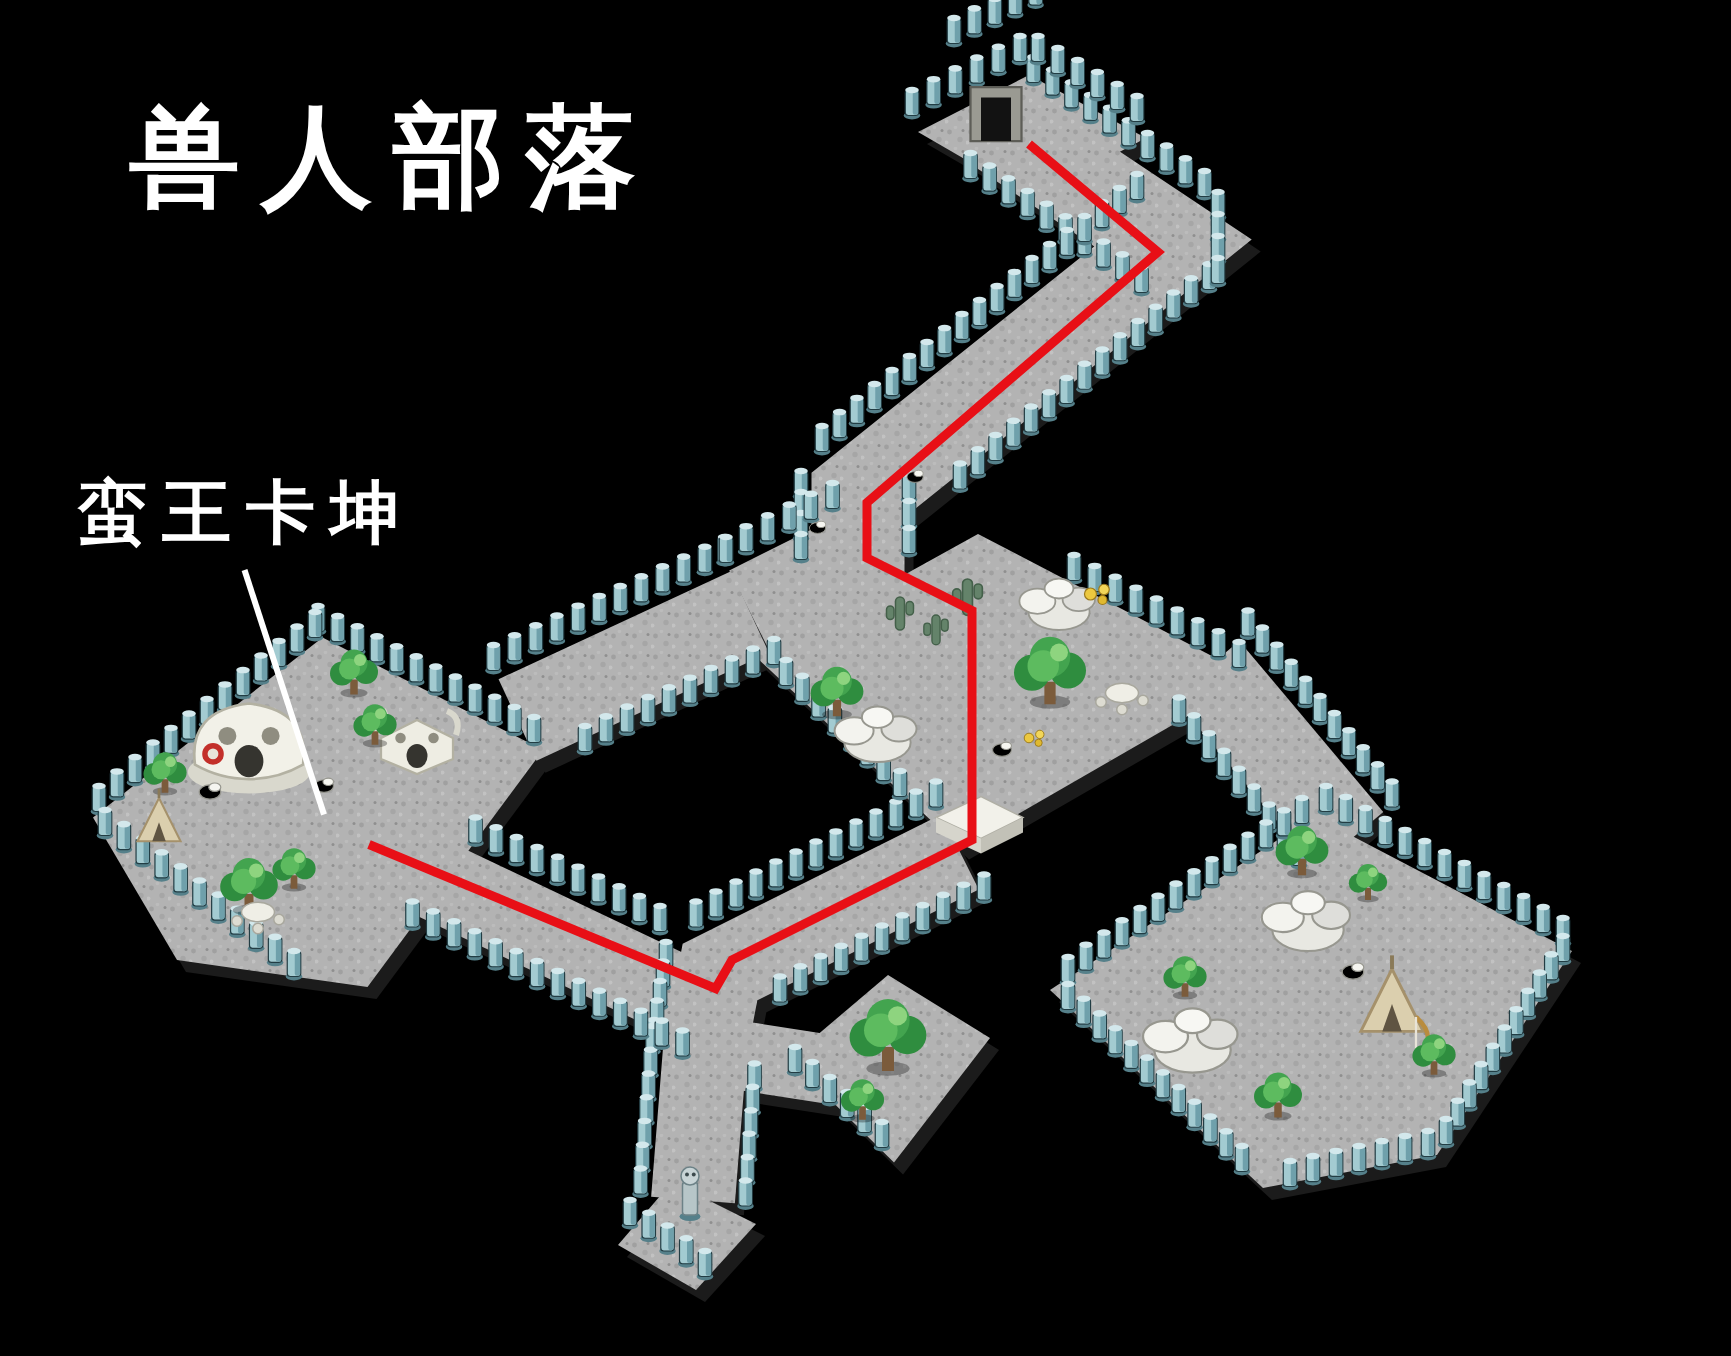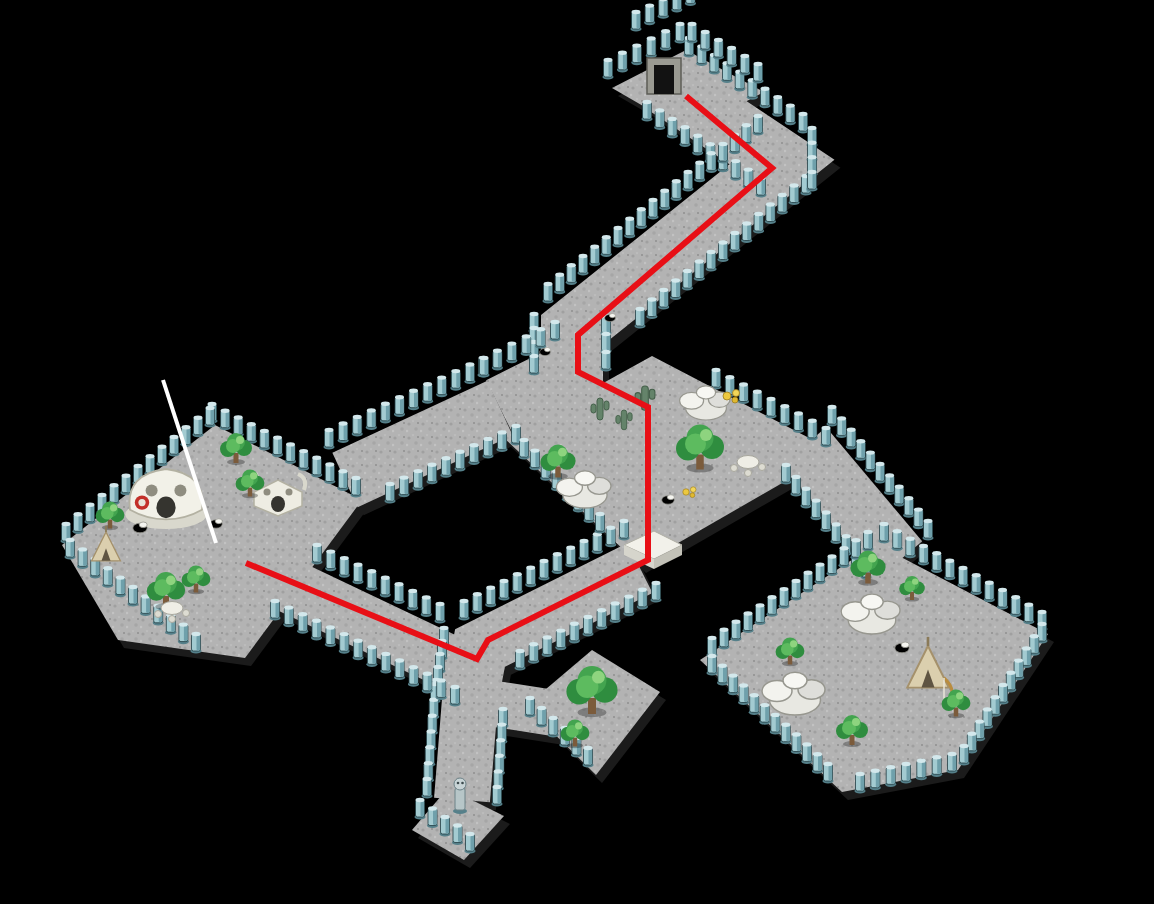--- a/index.html
+++ b/index.html
@@ -500,13 +500,15 @@
         <use href="#f-tree" transform="translate(592 706) scale(1.6)"></use>
         <use href="#f-tree" transform="translate(575 742) scale(0.9)"></use>
         <use href="#f-totem" transform="translate(460 808) scale(1)"></use>
       </g>
     <g id="layer-route">
         <polyline points="686,96 772,168 578,335 578,372 648,407 648,560 488,640 477,659 246,563" fill="none" stroke="#e80f16" stroke-width="6" stroke-linejoin="miter" stroke-linecap="butt"></polyline>
         <line x1="163" y1="380" x2="216" y2="543" stroke="#ffffff" stroke-width="4"></line>
       </g>
   </svg>
 
+  <div class="map-title">兽人部落</div>
+  <div class="boss-label">蛮王卡坤</div>
 </div>
 
 </body></html>

